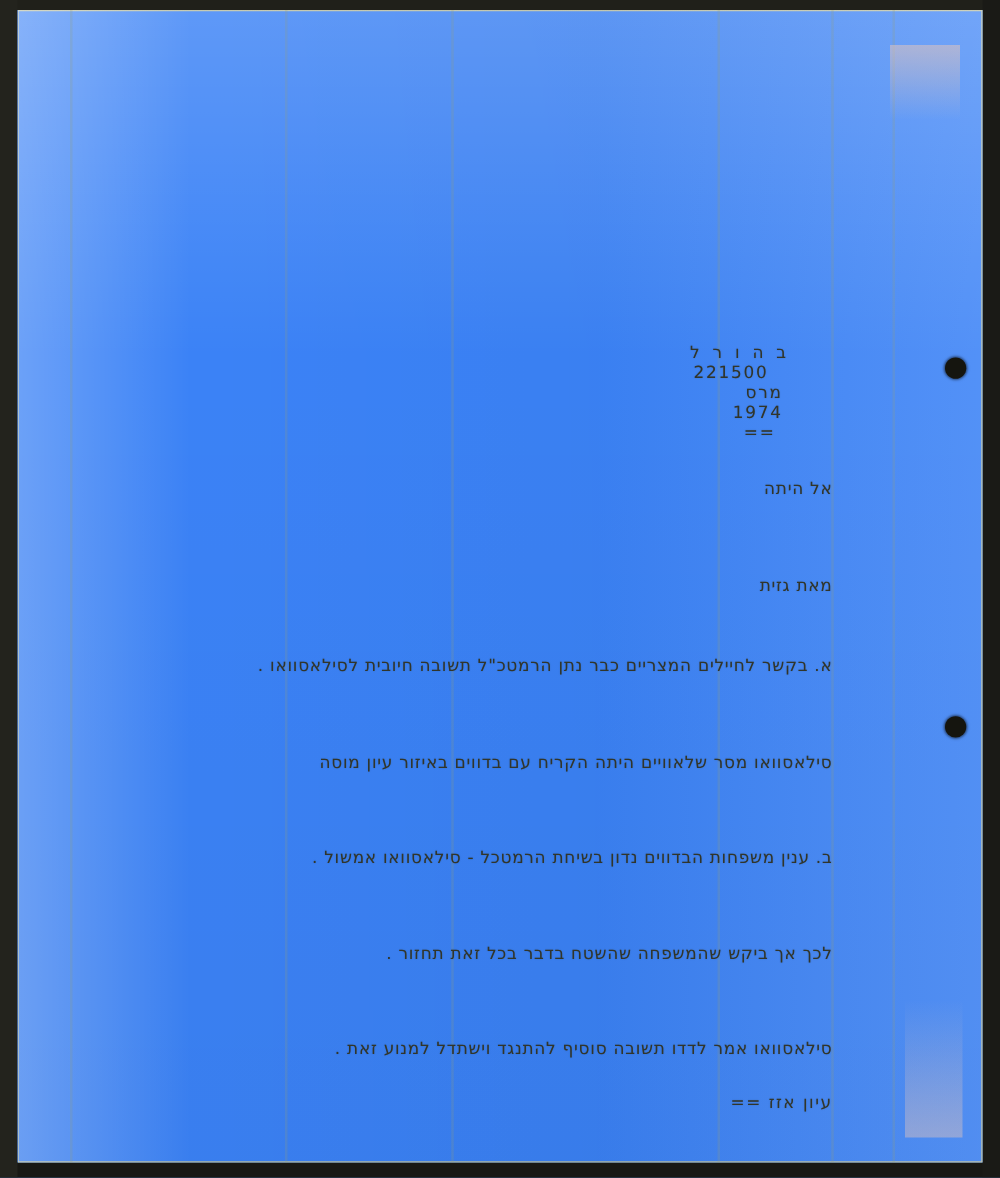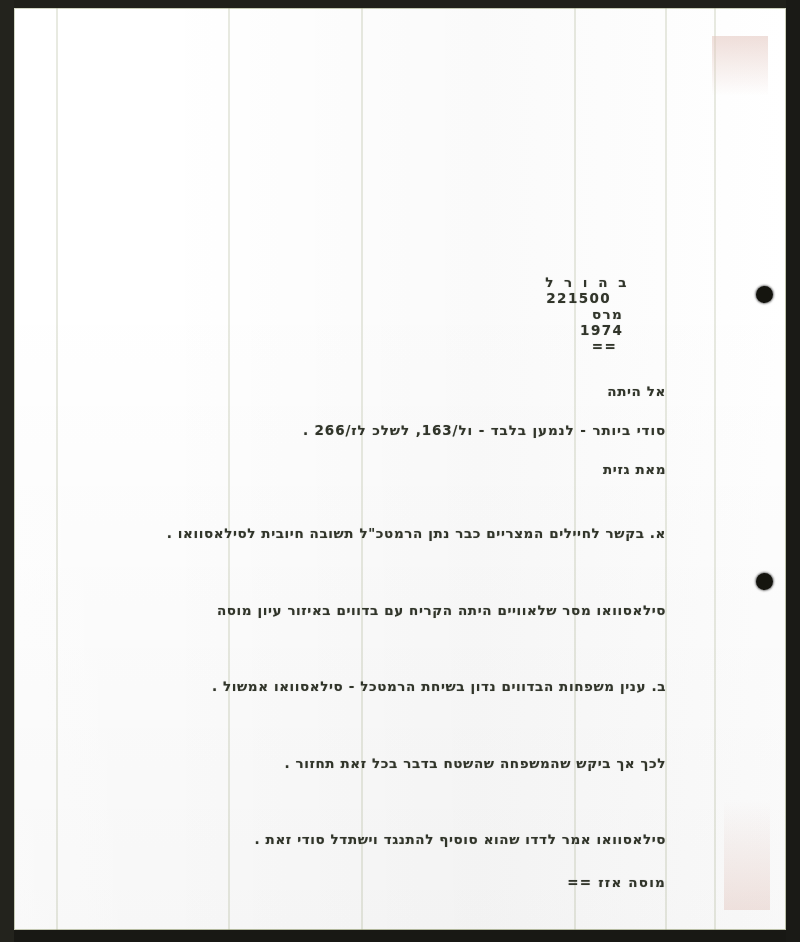--- a/index.html
+++ b/index.html
@@ -15,23 +15,22 @@
     background: #1c1c18;
     font-family: "DejaVu Sans", sans-serif;
   }
   
   #paper {
     position: absolute;
     left: 14px;
     top: 8px;
     width: 772px;
     height: 922px;
-    background: #ffffff;
+    background: #3b82f6;
     box-shadow: 0 0 0 1px #b9bfa2 inset;
-    font-weight: bold;
   }
   
   #paper::before {
     content: "";
     position: absolute;
     left: 0; top: 0; right: 0; bottom: 0;
     background:
       linear-gradient(90deg, rgba(255,255,255,0.25) 0%, rgba(255,255,255,0.0) 18%, rgba(0,0,0,0.02) 60%, rgba(255,255,255,0.12) 100%),
       linear-gradient(180deg, rgba(255,255,255,0.18) 0%, rgba(0,0,0,0.00) 30%, rgba(0,0,0,0.03) 100%);
     pointer-events: none;
@@ -160,33 +159,32 @@
       <span>&nbsp;</span><span>מרס</span>
       <span>&nbsp;</span><span>1974</span>
       <span>&nbsp;&nbsp;</span><span>==</span>
     </div>
 
     <div id="addr-block" class="doc-text">
       <span class="body-line">אל היתה</span>
       <span class="body-line">מאת גזית</span>
     </div>
 
-    <div id="classification" class="doc-text">סודי ביותר - לנמען בלבד - ול/163, לשלכ לז/266 .</div>
 
     <div id="body-block" class="doc-text">
       <span class="body-line">א. בקשר לחיילים המצריים כבר נתן הרמטכ"ל תשובה חיובית לסילאסוואו .</span>
       <span class="body-line">סילאסוואו מסר שלאוויים היתה הקריח עם בדווים באיזור עיון מוסה</span>
       <span class="body-line">ב. ענין משפחות הבדווים נדון בשיחת הרמטכל - סילאסוואו אמשול .</span>
       <span class="body-line">לכך אך ביקש שהמשפחה שהשטח בדבר בכל זאת תחזור .</span>
-      <span class="body-line">סילאסוואו אמר לדדו שהוא סוסיף להתנגד וישתדל סודי זאת .</span>
+      <span class="body-line">סילאסוואו אמר לדדו תשובה סוסיף להתנגד וישתדל למנוע זאת .</span>
       
       
       
       
     </div>
 
-    <div id="footer-line" class="doc-text">מוסה אזז ==</div>
+    <div id="footer-line" class="doc-text">עיון אזז ==</div>
 
     <div class="hole" id="hole-1"></div>
     <div class="hole" id="hole-2"></div>
 
   </div>
 </div>
 
 </body></html>

